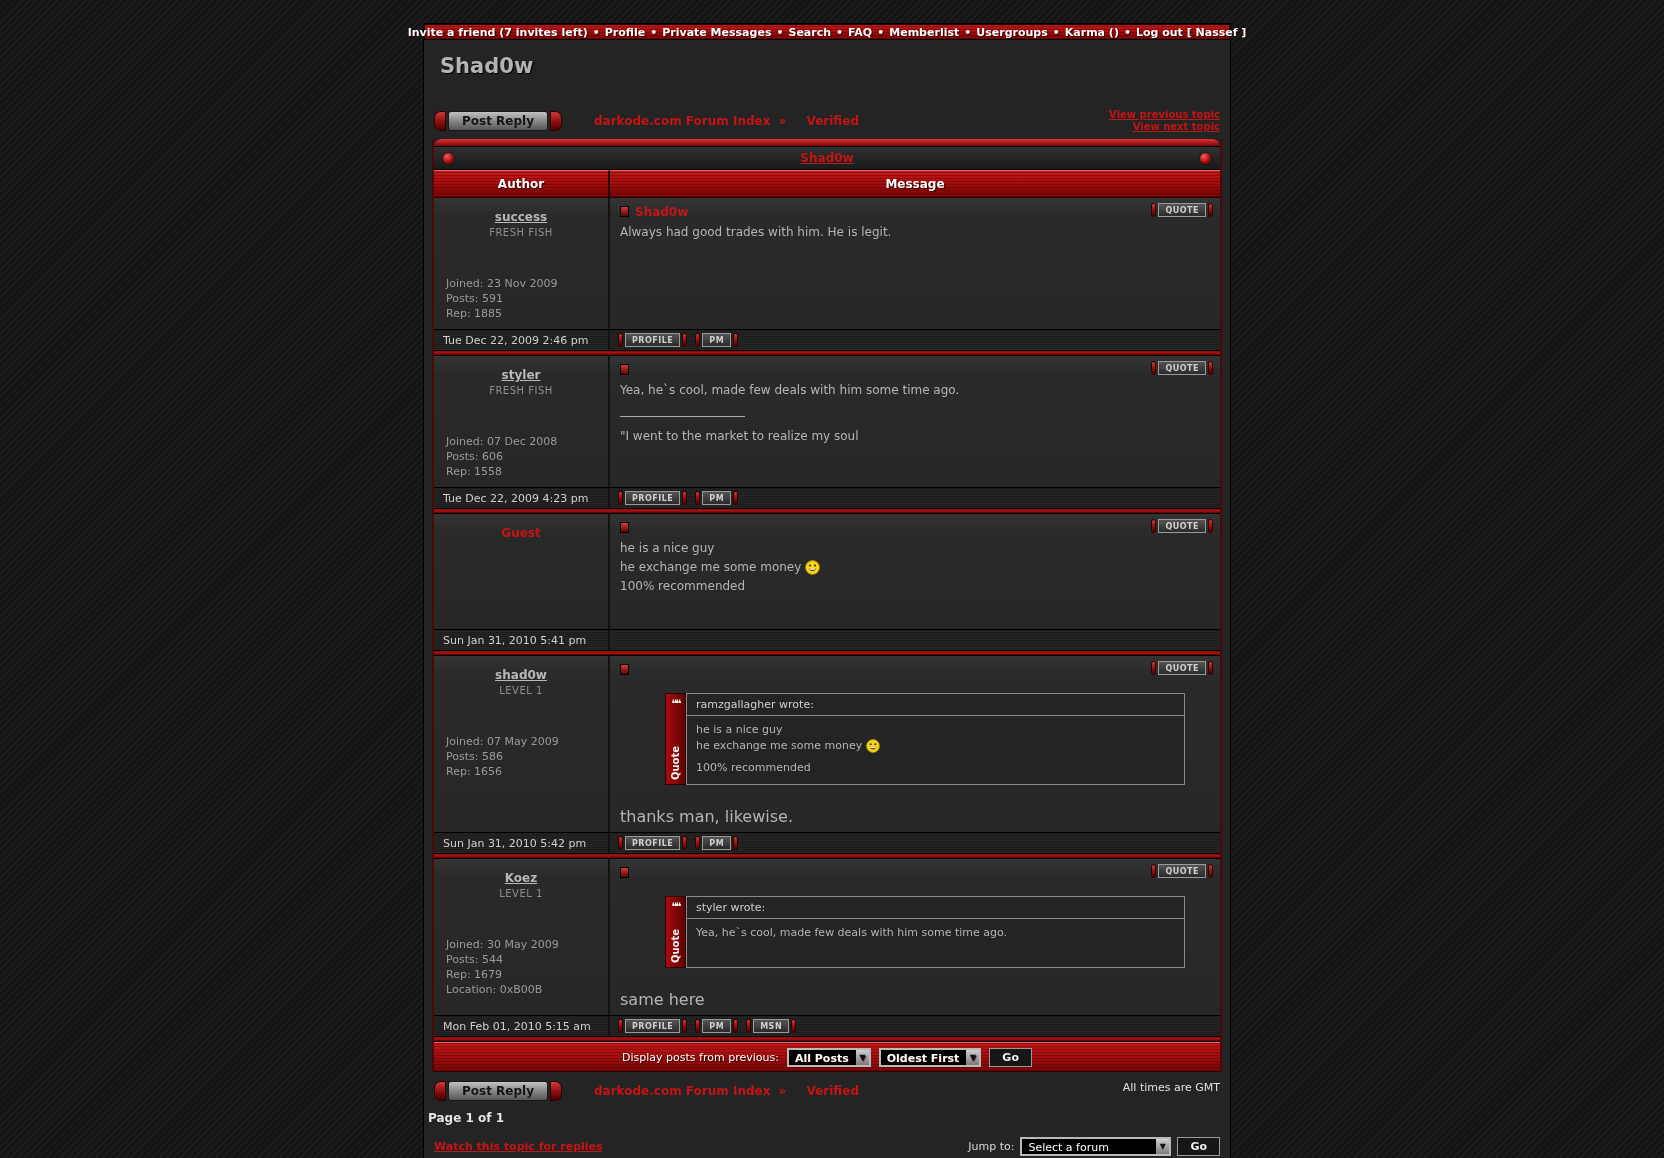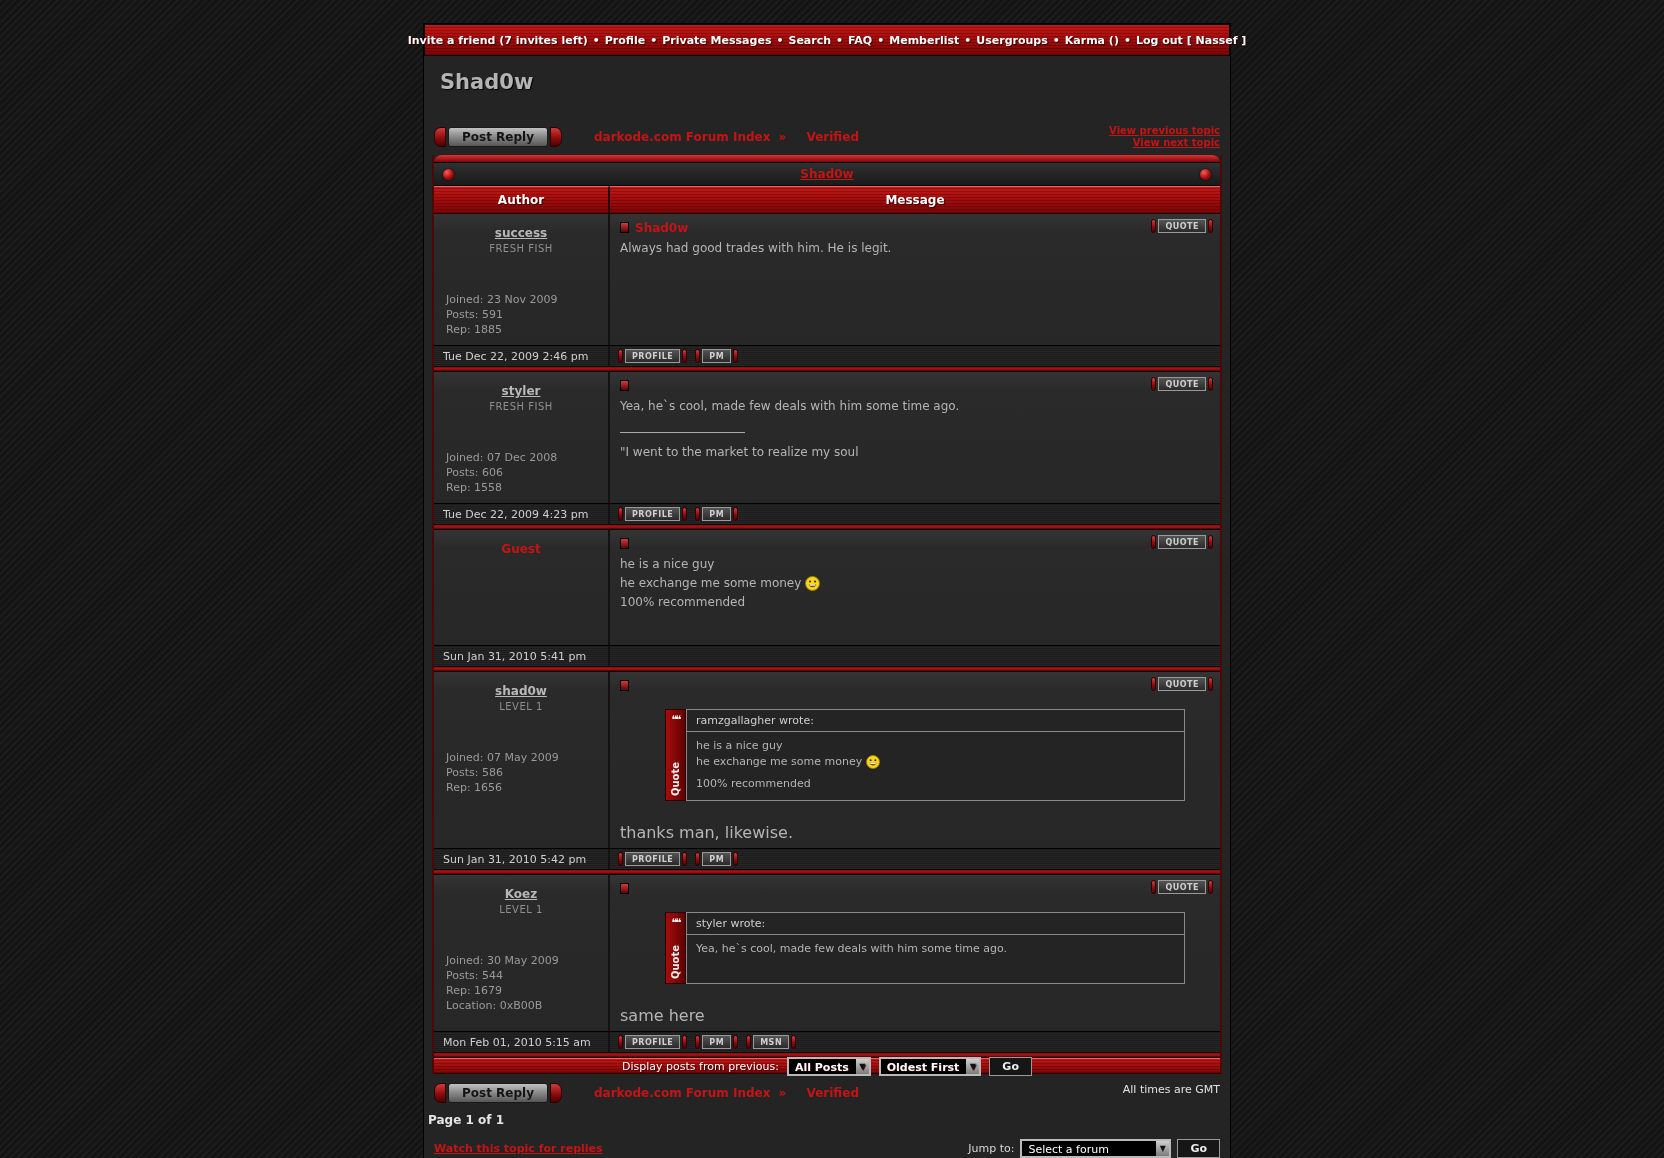--- a/index.html
+++ b/index.html
@@ -15,21 +15,21 @@
 
   
   .redbar {
     background:
       repeating-linear-gradient(0deg, rgba(0,0,0,.22) 0 1px, rgba(255,255,255,0) 1px 3px),
       linear-gradient(180deg,#c41717 0%,#a60d0d 45%,#7c0505 100%);
     border-top:1px solid #e06a6a; border-bottom:1px solid #2a0000;
   }
 
   
-  .navbar { margin-top:24px; height:32px; display:flex; align-items:center; justify-content:center;
+  .navbar { margin-top:24px; height:16px; display:flex; align-items:center; justify-content:center;
     font-size:11px; font-weight:bold; color:#fff; text-shadow:1px 1px 1px #300;
     border:1px solid #000; }
   .navbar .nav-item { cursor:pointer; white-space:nowrap; }
   .navbar .nav-sep { margin:0 5px; }
 
   .page-title { margin:14px 0 0 16px; font-size:21px; font-weight:bold; color:#b4b4b4;
     text-shadow:1px 1px 1px #000; }
 
   
   .controls-row { display:flex; align-items:center; margin:31px 10px 0 10px; position:relative; }
@@ -121,21 +121,21 @@
   .qbox { flex:1; border:1px solid #8a8a8a; background:#242424; }
   .qhead { font-size:11px; color:#cfcfcf; padding:4px 9px; border-bottom:1px solid #8a8a8a; }
   .qbody { font-size:11px; color:#b5b5b5; padding:6px 9px 8px; line-height:16px; }
   .qline3 { margin-top:6px; }
   .after-quote { margin-top:22px; font-size:16px; color:#b5b5b5; }
 
   
   .smiley { vertical-align:middle; margin-left:4px; }
 
   
-  .display-bar { height:16px; display:flex; align-items:center; justify-content:center; gap:8px;
+  .display-bar { height:30px; display:flex; align-items:center; justify-content:center; gap:8px;
     font-size:11px; color:#fff; text-shadow:1px 1px 1px #300; }
   .sel { display:inline-flex; align-items:stretch; background:#000; border:2px solid #b9b9b9;
     height:19px; cursor:pointer; }
   .sel-val { color:#fff; font-size:11px; font-weight:bold; padding:2px 6px 0; white-space:nowrap; }
   .sel-arrow { width:14px; background:linear-gradient(180deg,#cfcfcf,#7b7b7b); color:#111;
     font-size:8px; display:flex; align-items:center; justify-content:center; border-left:1px solid #000; }
   .go-btn { background:#161616; border:1px solid #9a9a9a; color:#eee; font-size:11px; font-weight:bold;
     padding:2px 12px; cursor:pointer; font-family:inherit; }
   .sel.wide .sel-val { width:133px; font-weight:normal; }
 

